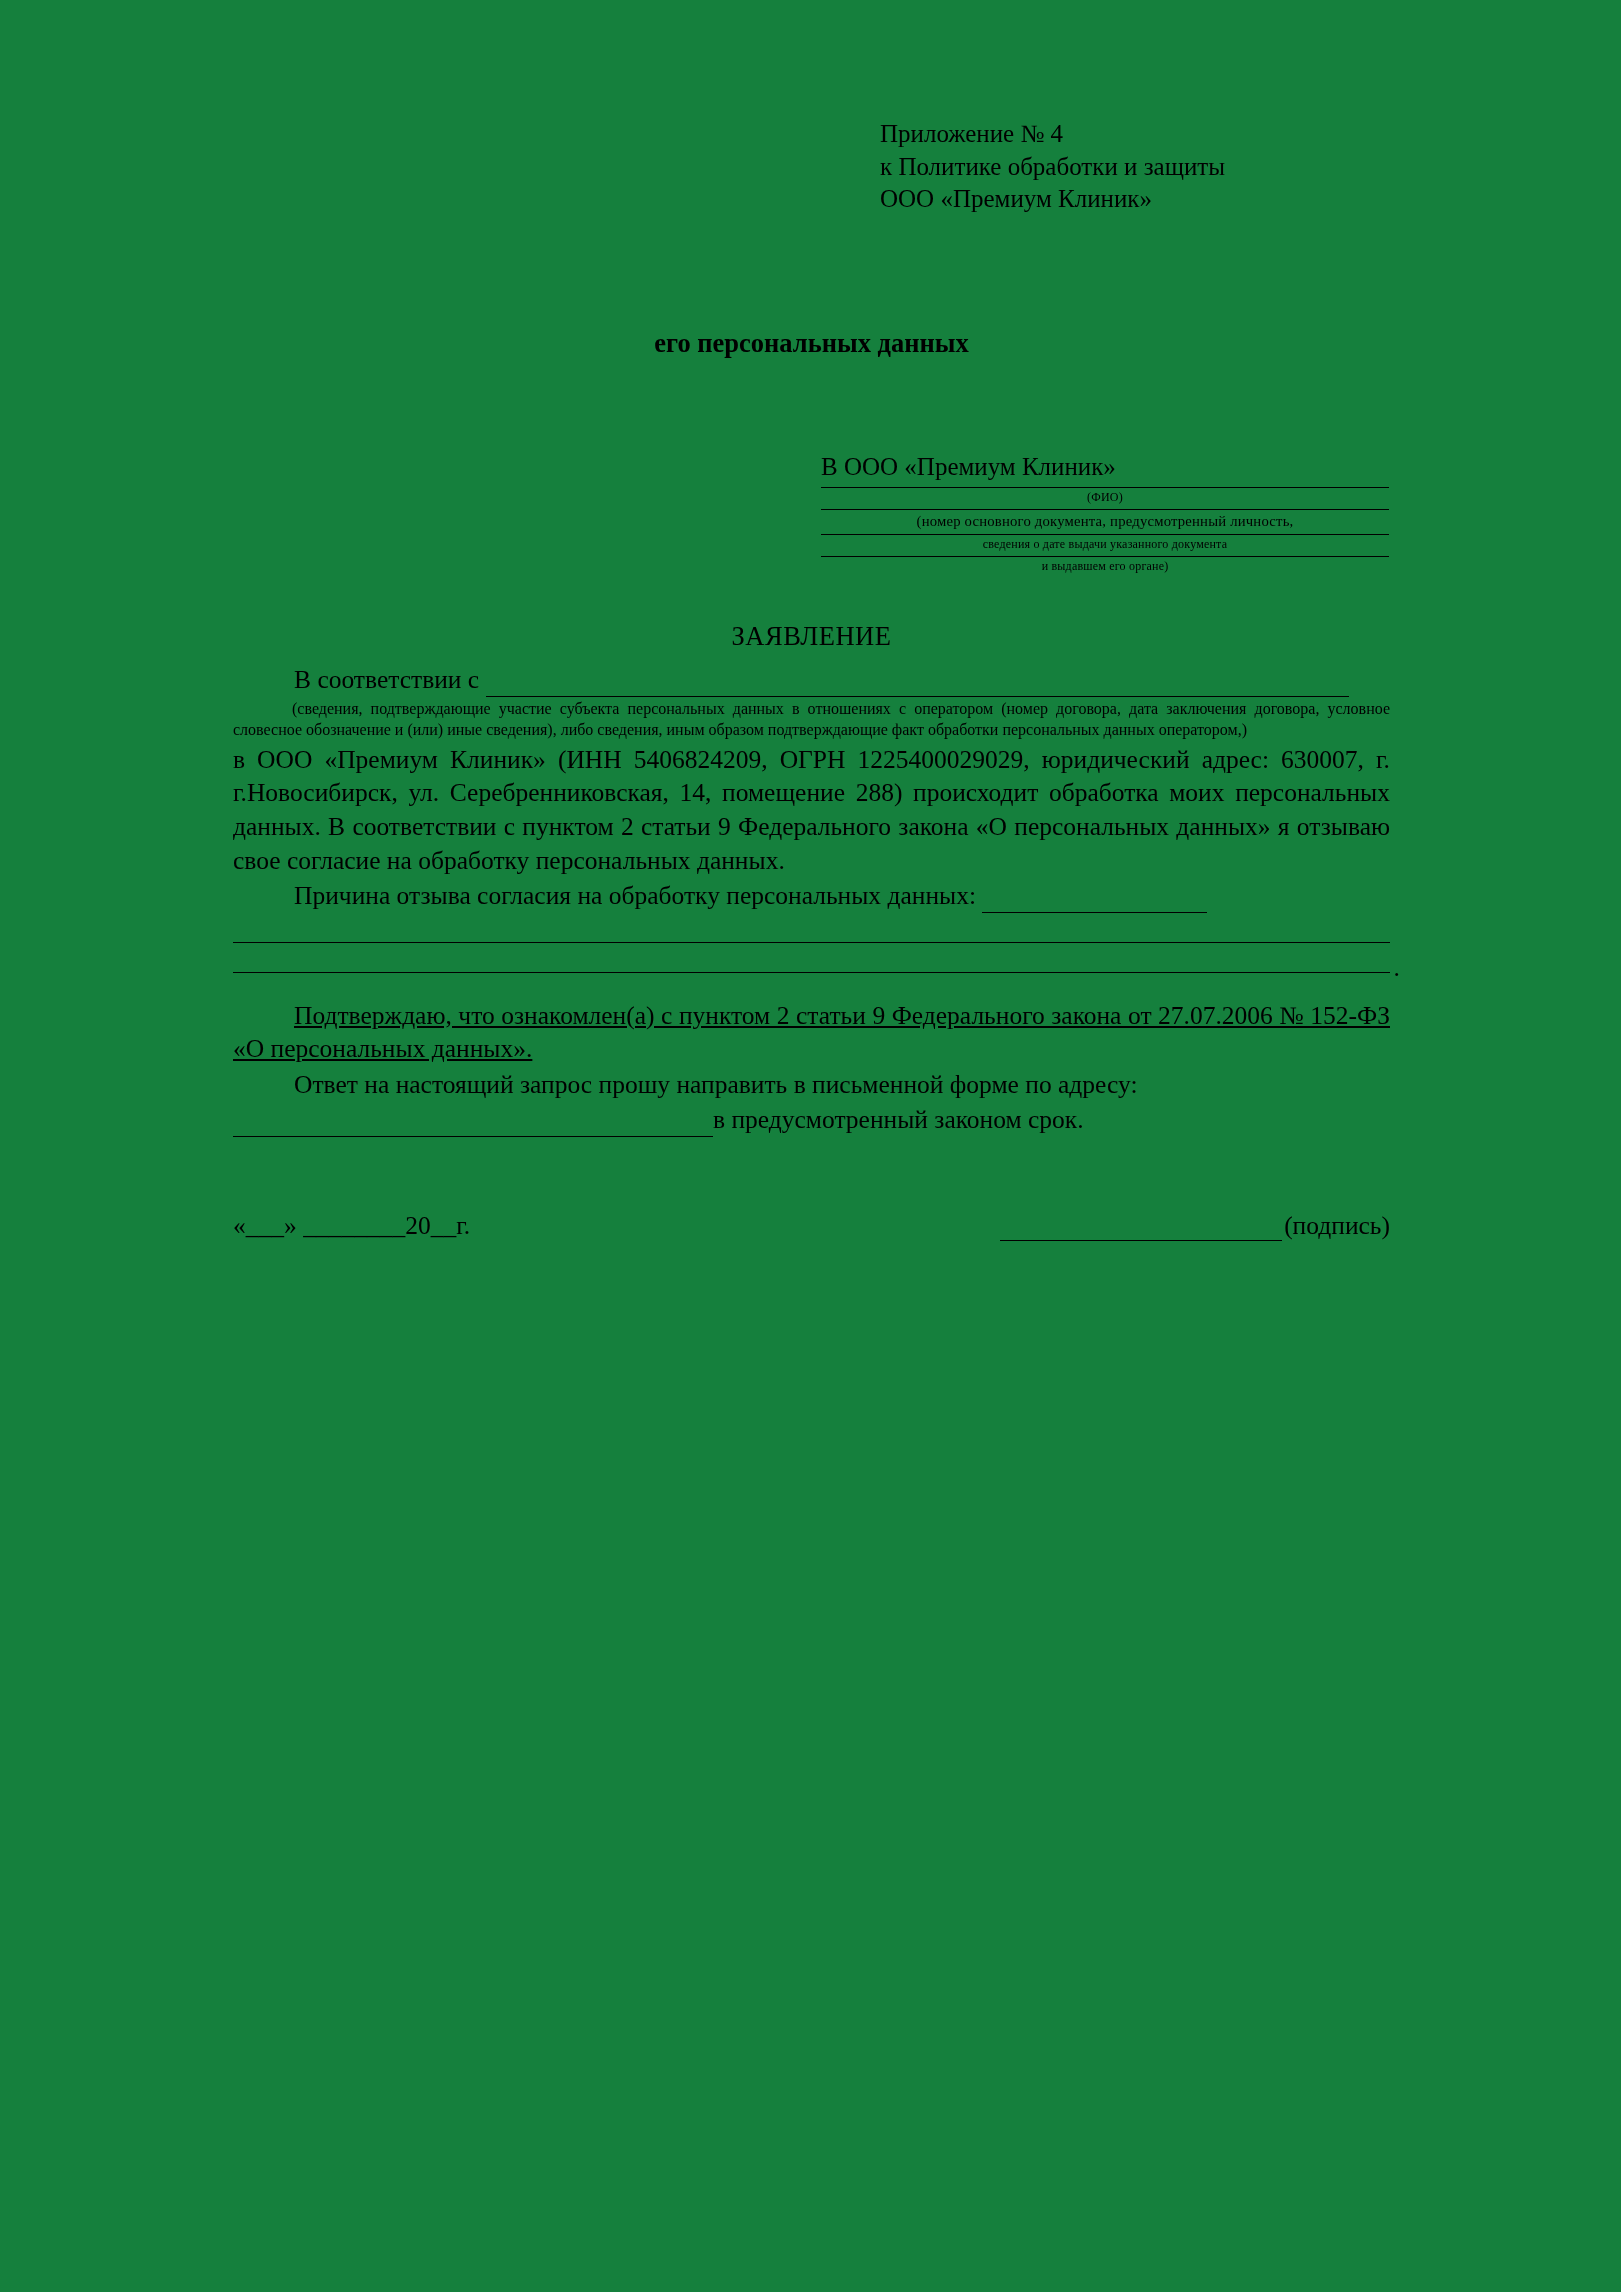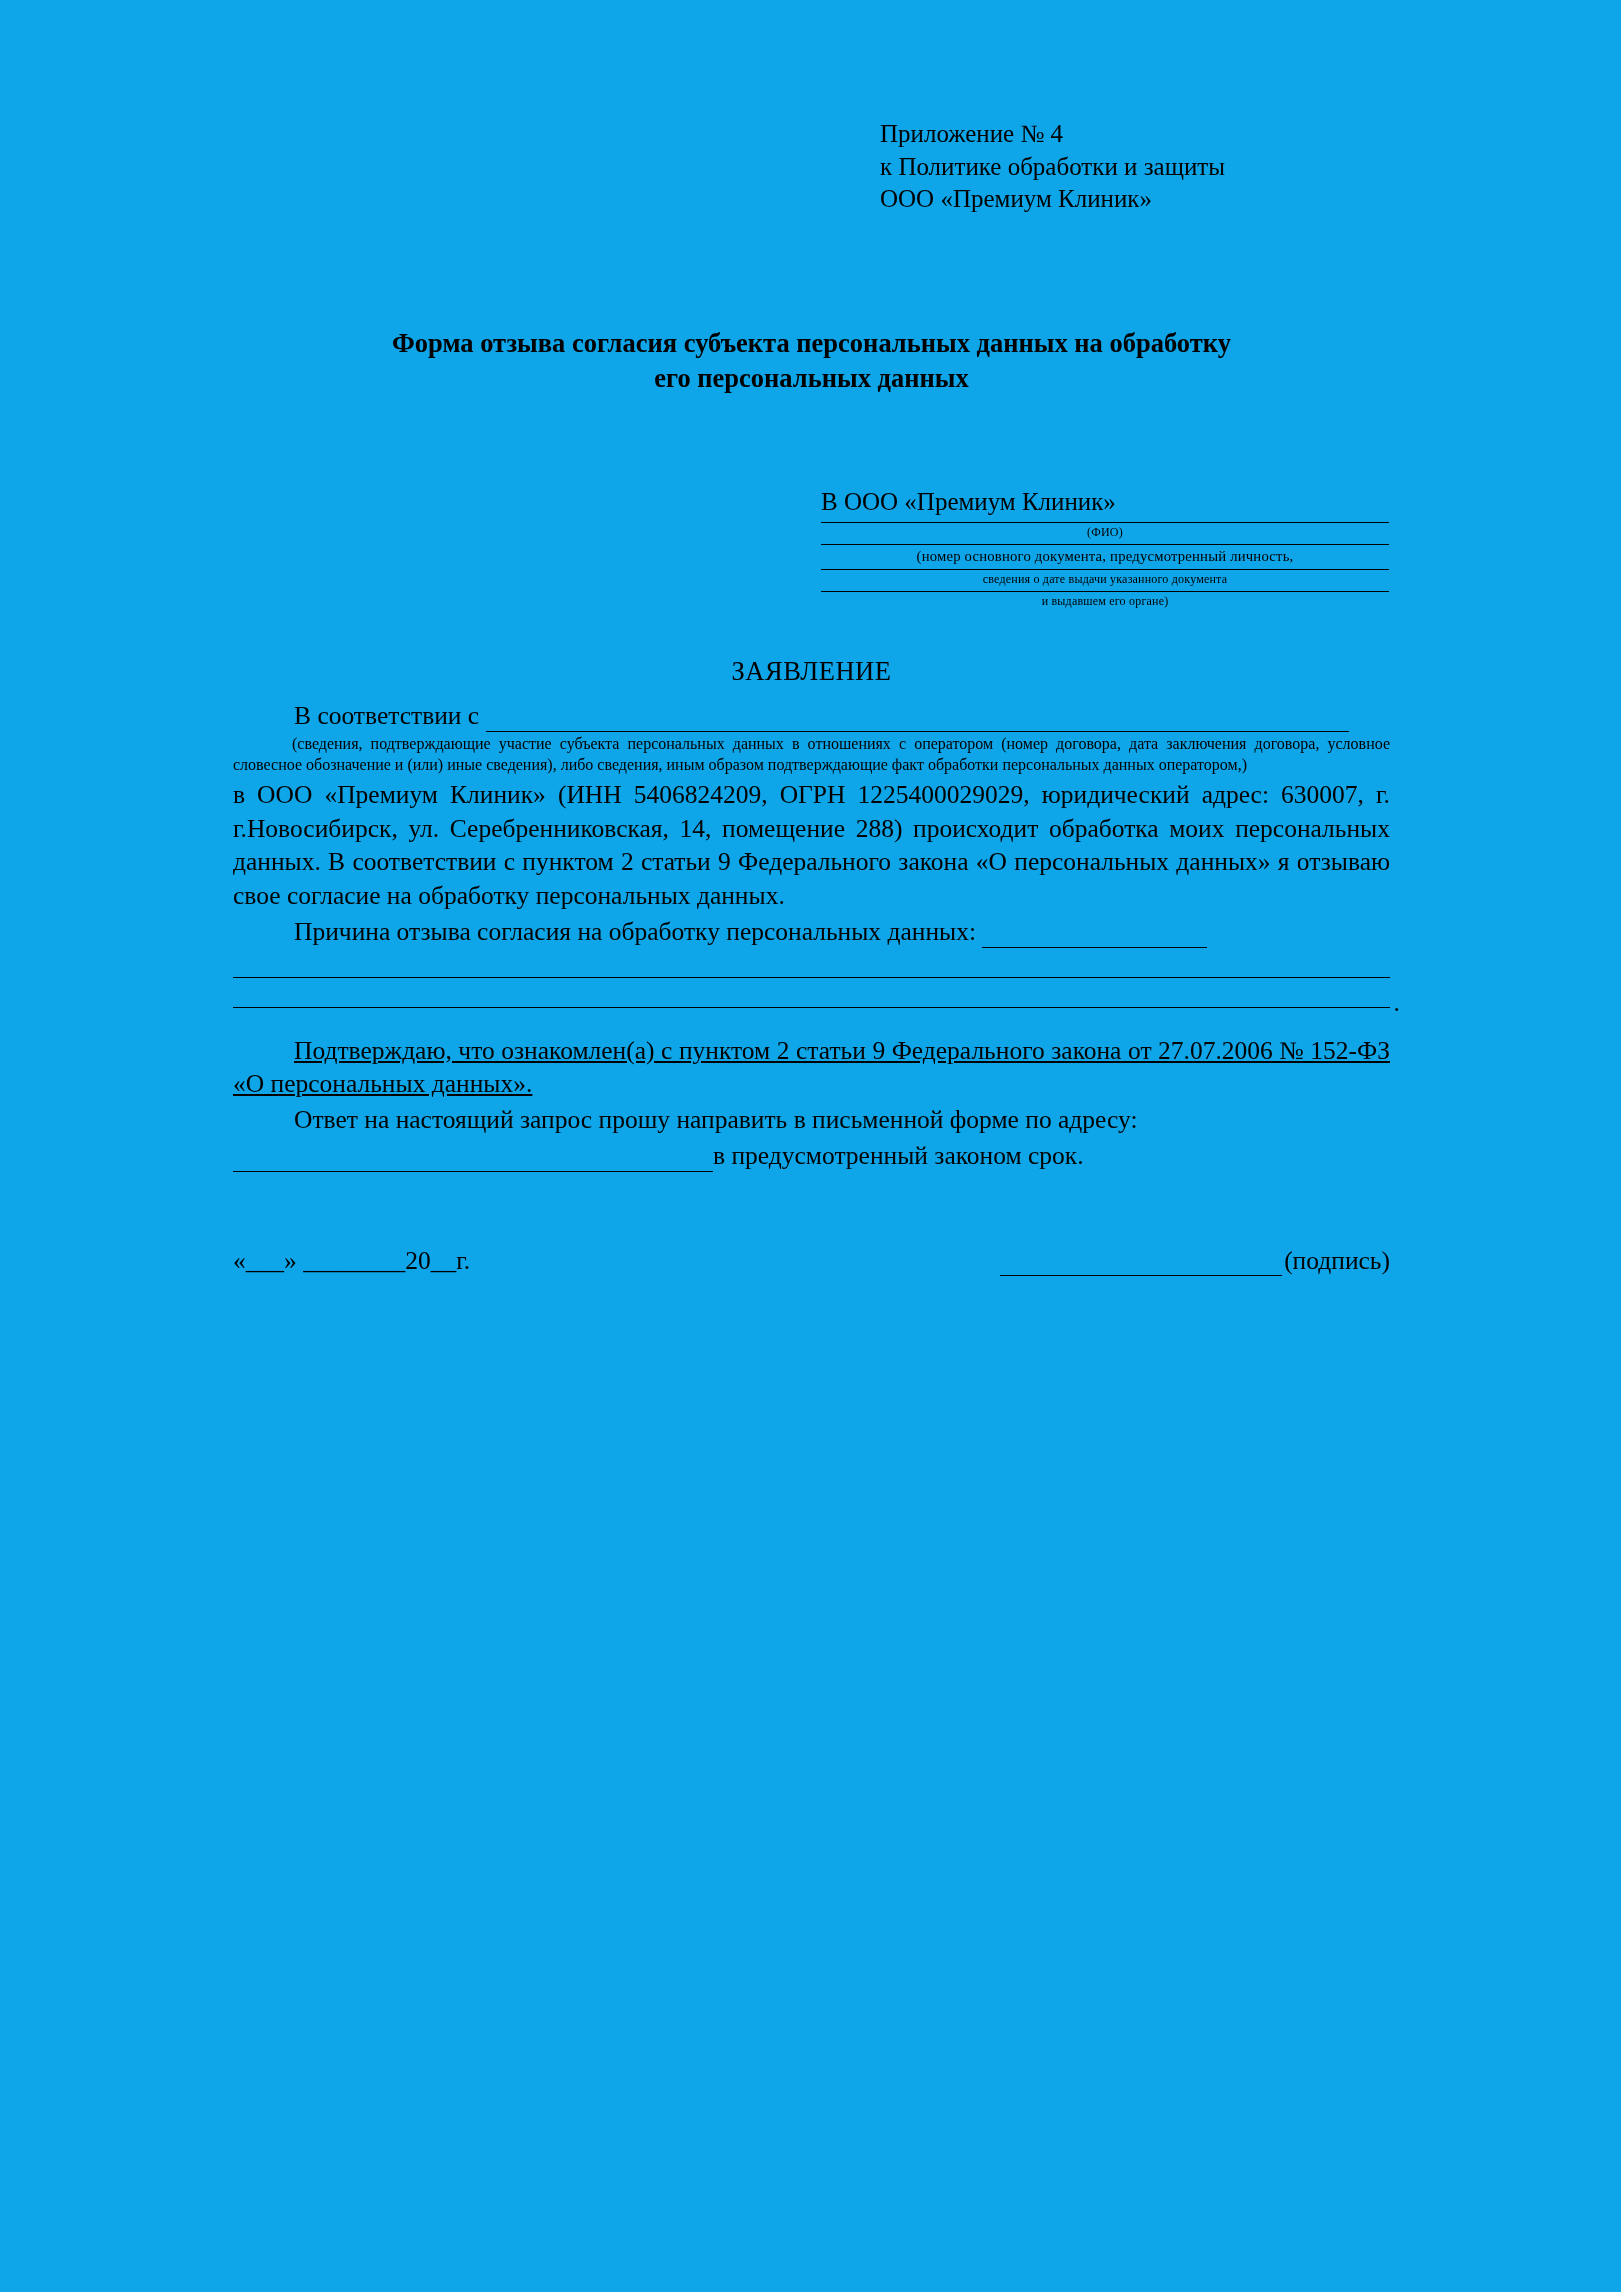--- a/index.html
+++ b/index.html
@@ -9,21 +9,21 @@
   }
   body {
     font-family: "Liberation Serif", "DejaVu Serif", serif;
     color: #000000;
   }
   .page {
     position: relative;
     width: 1621px;
     height: 2293px;
     margin: 0 auto;
-    background: #0ea5e9;
+    background: #15803d;
     box-sizing: border-box;
     padding: 8px;
     overflow: hidden;
   }
   .content {
     position: absolute;
     left: 233px;
     top: 118px;
     width: 1157px;
   }
@@ -145,21 +145,20 @@
 <div class="page">
   <div class="content">
 
     <div class="header-block">
       <div>Приложение № 4</div>
       <div>к Политике обработки и защиты</div>
       <div>ООО «Премиум Клиник»</div>
     </div>
 
     <div class="doc-title">
-      <div>Форма отзыва согласия субъекта персональных данных на обработку</div>
       <div>его персональных данных</div>
     </div>
 
     <div class="addressee">
       <div class="to-line">В ООО «Премиум Клиник»</div>
 
       <div class="ruleline fill-row"></div>
       <div class="caption">(ФИО)</div>
 
       <div class="ruleline fill-row"></div>

